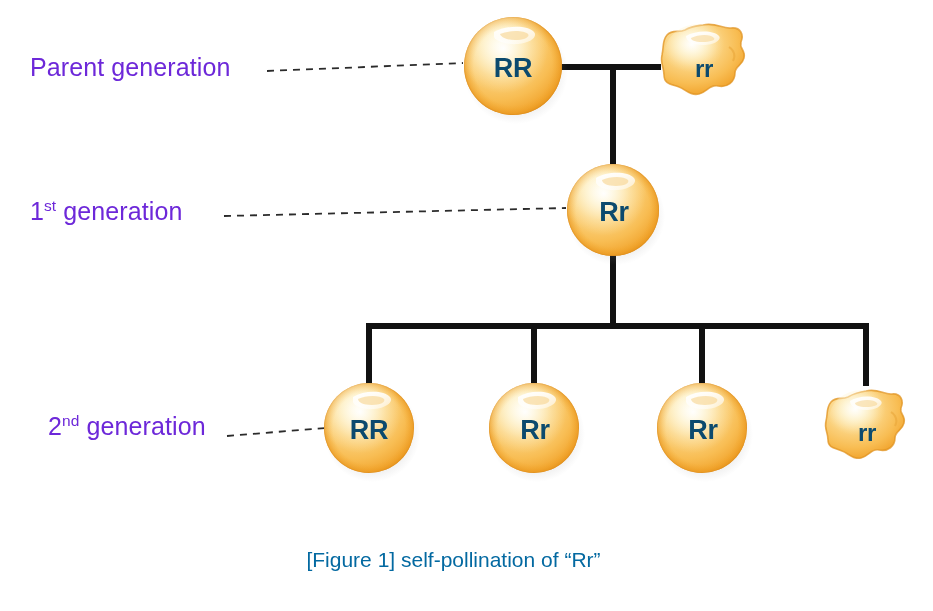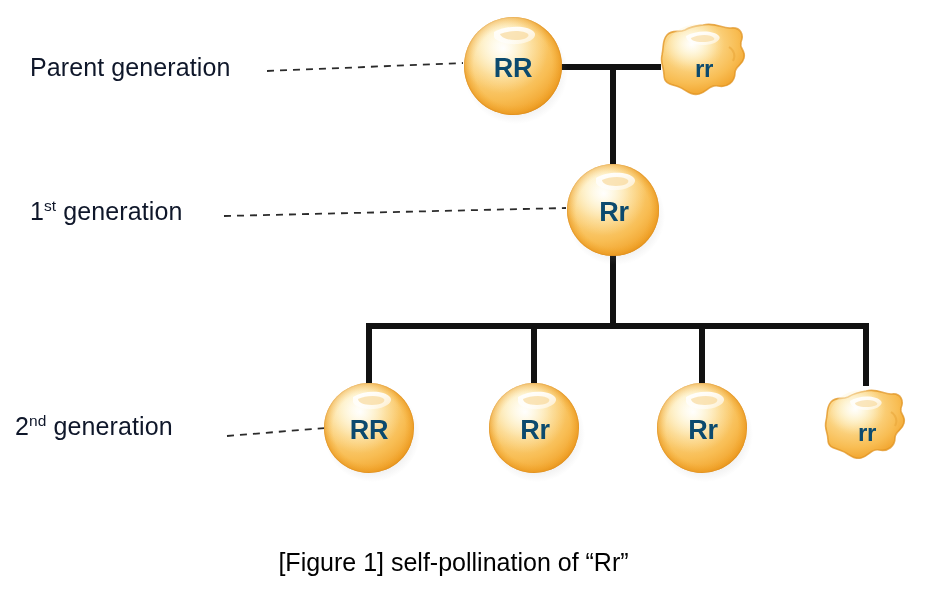--- a/index.html
+++ b/index.html
@@ -22,33 +22,33 @@
     position: absolute;
     left: 0;
     top: 0;
     width: 933px;
     height: 611px;
   }
   .gen-label {
     position: absolute;
     font-size: 25px;
     font-weight: 400;
-    color: #0f172a;
+    color: #6d28d9;
     white-space: nowrap;
     letter-spacing: 0.1px;
   }
   .gen-label sup {
     font-size: 0.62em;
     vertical-align: super;
     line-height: 0;
     margin-top: 15px;
   }
   #label-parent   { left: 30px;  top: 53px; }
   #label-first    { left: 30px;  top: 197px; }
-  #label-second   { left: 15px;  top: 412px; }
+  #label-second   { left: 48px;  top: 412px; }
 
   .allele-text {
     position: absolute;
     font-size: 27px;
     font-weight: bold;
     color: #0c4a6e;
     text-align: center;
     white-space: nowrap;
     transform: translate(-50%, -50%);
     pointer-events: none;
@@ -56,22 +56,22 @@
   }
   .allele-text.small {
     font-size: 24px;
   }
   #figure-caption {
     position: absolute;
     left: 0;
     top: 548px;
     width: 907px;
     text-align: center;
-    font-size: 25px;
-    color: #000000;
+    font-size: 21px;
+    color: #0369a1;
   }
 </style>
 </head>
 <body>
 
 <div id="figure-root">
 
   <svg id="pedigree-svg" viewBox="0 0 933 611">
     <defs>
       <radialGradient id="seedGrad" cx="36%" cy="28%" r="78%">

